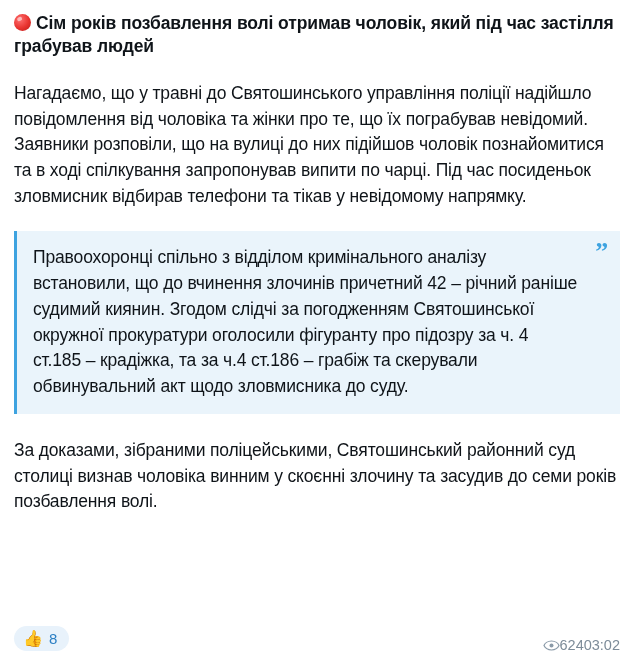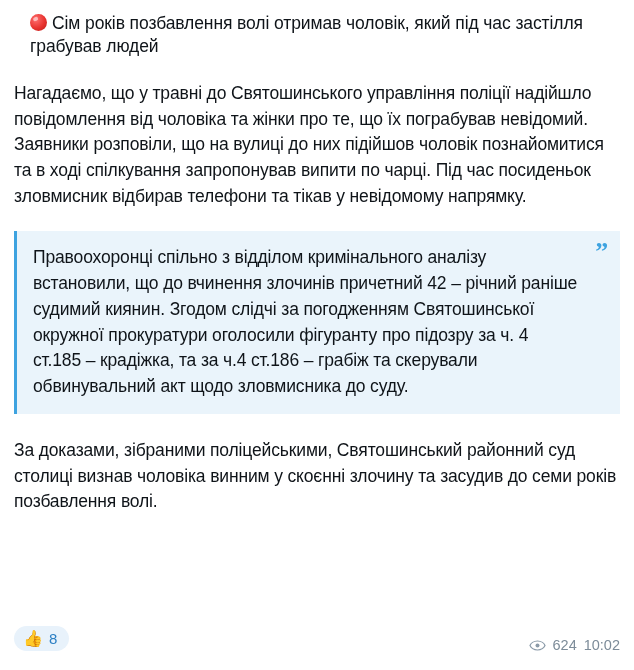--- a/index.html
+++ b/index.html
@@ -16,23 +16,23 @@
   }
   .post {
     box-sizing: border-box;
     width: 634px;
     height: 670px;
     padding: 12px 14px 0 14px;
     position: relative;
   }
   .headline {
     font-size: 17.5px;
-    font-weight: normal;
+    font-weight: bold;
     line-height: 1.34;
-    margin: 0 0 22px 16px;
+    margin: 0 0 22px 0;
     letter-spacing: -0.1px;
   }
   .emoji-dot {
     display: inline-block;
     width: 17px;
     height: 17px;
     border-radius: 50%;
     background: radial-gradient(circle at 35% 32%, #ff6f6f 0%, #e8332f 55%, #b81a18 100%);
     position: relative;
     top: 2px;
@@ -104,21 +104,20 @@
   .reaction .thumb {
     font-size: 16px;
     line-height: 1;
   }
   .meta {
     position: absolute;
     right: 0;
     bottom: 3px;
     display: flex;
     align-items: center;
-    gap: 7px;
     color: #8a9aa8;
     font-size: 14.5px;
   }
   .meta .views-count { color: #7d8c99; }
   .meta .time { color: #7d8c99; }
   .eye {
     display: inline-block;
     width: 17px;
     height: 11px;
     position: relative;
@@ -150,17 +149,17 @@
       <span>8</span>
     </div>
     <div class="meta">
       <span class="eye">
         <svg width="17" height="11" viewBox="0 0 17 11" fill="none" xmlns="http://www.w3.org/2000/svg">
           <path d="M8.5 1C4.7 1 1.8 3.5 1 5.5c0.8 2 3.7 4.5 7.5 4.5s6.7-2.5 7.5-4.5C15.2 3.5 12.3 1 8.5 1z" stroke="#8a9aa8" stroke-width="1.2" fill="none"></path>
           <circle cx="8.5" cy="5.5" r="2" fill="#8a9aa8"></circle>
         </svg>
       </span>
       <span class="views-count">624</span>
-      <span class="time">10:02</span>
+      <span class="time">03:02</span>
     </div>
   </div>
 
 </div>
 
 </body></html>

